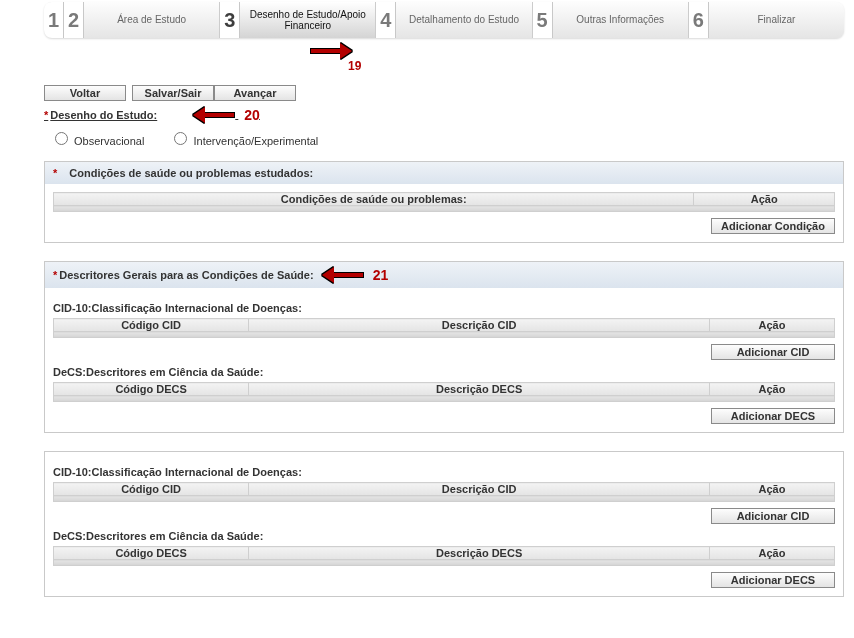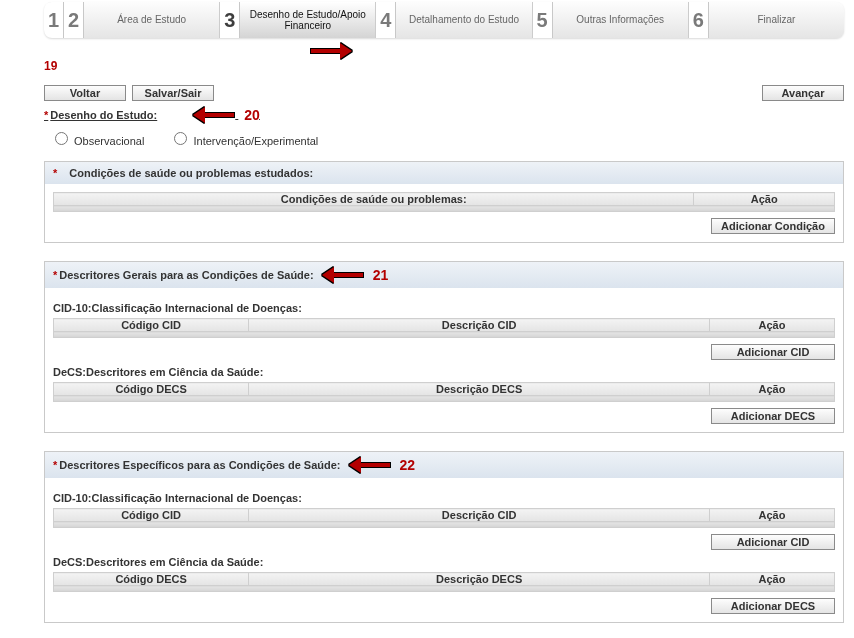--- a/index.html
+++ b/index.html
@@ -117,25 +117,25 @@
     color: #b30000;
     font-weight: bold;
     font-size: 14px;
     margin-left: 6px;
     vertical-align: middle;
   }
   .ann-num-below {
     color: #b30000;
     font-weight: bold;
     font-size: 12px;
+    margin-left: 304px;
     margin-bottom: 12px;
   }
   .toolbar {
     display: flex;
-    justify-content: space-between;
     margin-bottom: 6px;
   }
   .toolbar .left { display: flex; gap: 6px; }
   .btn {
     background: linear-gradient(#fdfdfd, #e4e4e4);
     border: 1px solid #8a8a8a;
     font: inherit;
     font-weight: bold;
     padding: 1px 8px;
     min-width: 82px;
@@ -320,27 +320,20 @@
             </tr>
       </tbody>
         </table>
       <div class="actions">
         <button class="btn">Adicionar DECS</button>
       </div>
     </div>
   </div>
 
   <div class="panel">
-    <div class="panel-header">
-      <span><span class="req">*</span><span>Descritores Específicos para as Condições de Saúde:</span></span>
-      <span>
-        <span class="arrow-left"><span class="head"></span><span class="shaft"></span></span>
-        <span class="ann-num">22</span>
-      </span>
-    </div>
     <div class="panel-body">
       <div class="subtitle">CID-10:Classificação Internacional de Doenças:</div>
       <table class="grid">
         <tbody>
             <tr>
           <th style="width:25%">Código CID</th>
           <th>Descrição CID</th>
           <th style="width:16%">Ação</th>
         </tr>
         <tr class="emptyrow">

